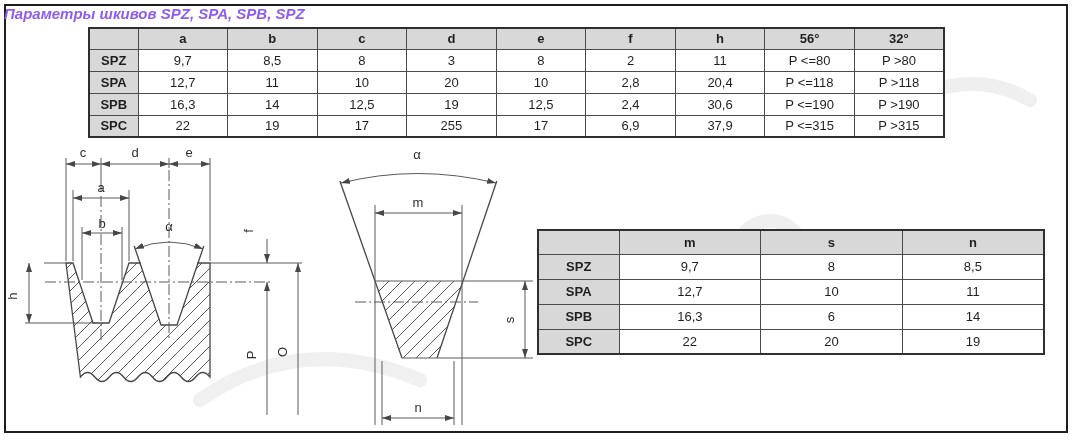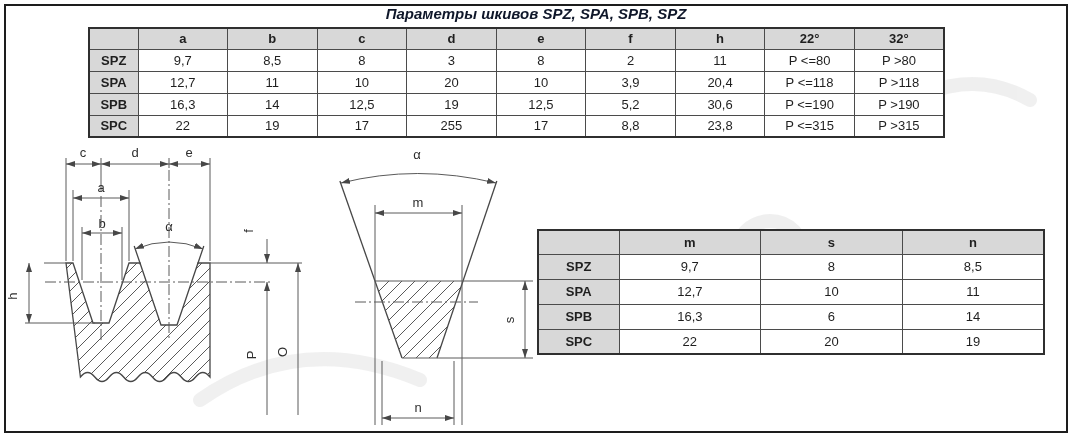--- a/index.html
+++ b/index.html
@@ -1,21 +1,21 @@
 <!DOCTYPE html>
 <html><head>
 <meta charset="utf-8">
 <style>
   html,body{margin:0;padding:0;background:#ffffff;}
   body{width:1077px;height:447px;position:relative;overflow:hidden;
        font-family:"Liberation Sans",sans-serif;color:#1f1f1f;}
   .frame{position:absolute;left:4px;top:4px;width:1060px;height:425px;
          border:2px solid #1d1d1d;background:#ffffff;}
-  .page-title{position:absolute;left:4px;top:5px;width:1064px;text-align:center;
-         font-size:15px;font-weight:bold;font-style:italic;color:#0f172a;}
+  .page-title{position:absolute;left:4px;top:5px;width:1064px;
+         font-size:15px;font-weight:bold;font-style:italic;color:#8b5cf6;}
   table.dtable{position:absolute;border-collapse:collapse;table-layout:fixed;
          font-size:13px;background:#ffffff;border:2px solid #2f2f2f;}
   table.dtable td, table.dtable th{border:1px solid #4b4b4b;text-align:center;
          vertical-align:middle;padding:0;font-weight:normal;white-space:nowrap;overflow:hidden;}
   table.dtable .hd{background:#d8d8d8;font-weight:bold;}
   #table1{left:88px;top:27px;width:857px;}
   #table1 tr.hrow{height:21px;}
   #table1 tr.drow{height:22px;}
   #table2{left:537px;top:229px;width:508px;}
   #table2 tr.hrow{height:24px;}
@@ -50,21 +50,21 @@
   <tbody>
       <tr class="hrow">
     <th class="hd"></th>
     <th class="hd">a</th>
     <th class="hd">b</th>
     <th class="hd">c</th>
     <th class="hd">d</th>
     <th class="hd">e</th>
     <th class="hd">f</th>
     <th class="hd">h</th>
-    <th class="hd">22°</th>
+    <th class="hd">56°</th>
     <th class="hd">32°</th>
   </tr>
   <tr class="drow">
     <th class="hd">SPZ</th>
     <td>9,7</td>
     <td>8,5</td>
     <td>8</td>
     <td>3</td>
     <td>8</td>
     <td>2</td>
@@ -72,46 +72,46 @@
     <td>P &lt;=80</td>
     <td>P &gt;80</td>
   </tr>
   <tr class="drow">
     <th class="hd">SPA</th>
     <td>12,7</td>
     <td>11</td>
     <td>10</td>
     <td>20</td>
     <td>10</td>
-    <td>3,9</td>
+    <td>2,8</td>
     <td>20,4</td>
     <td>P &lt;=118</td>
     <td>P &gt;118</td>
   </tr>
   <tr class="drow">
     <th class="hd">SPB</th>
     <td>16,3</td>
     <td>14</td>
     <td>12,5</td>
     <td>19</td>
     <td>12,5</td>
-    <td>5,2</td>
+    <td>2,4</td>
     <td>30,6</td>
     <td>P &lt;=190</td>
     <td>P &gt;190</td>
   </tr>
   <tr class="drow">
     <th class="hd">SPC</th>
     <td>22</td>
     <td>19</td>
     <td>17</td>
     <td>255</td>
     <td>17</td>
-    <td>8,8</td>
-    <td>23,8</td>
+    <td>6,9</td>
+    <td>37,9</td>
     <td>P &lt;=315</td>
     <td>P &gt;315</td>
   </tr>
 </tbody>
   </table>
 
 <table class="dtable" id="table2">
   <colgroup>
       <col style="width:81px">
     </colgroup>

